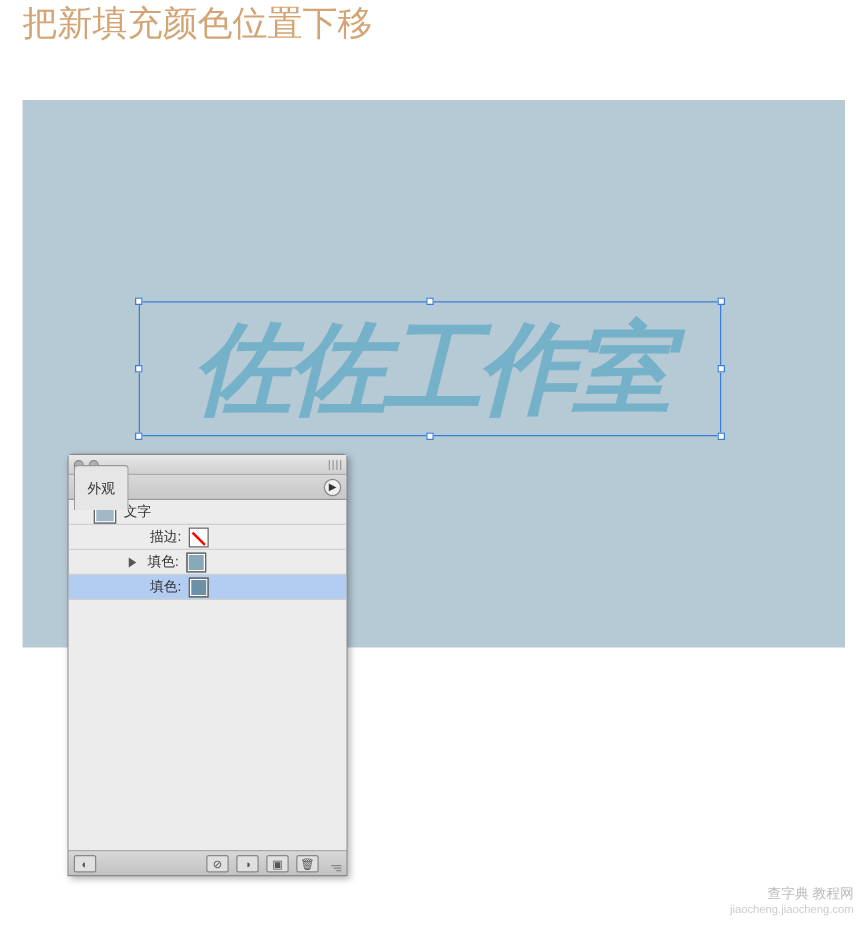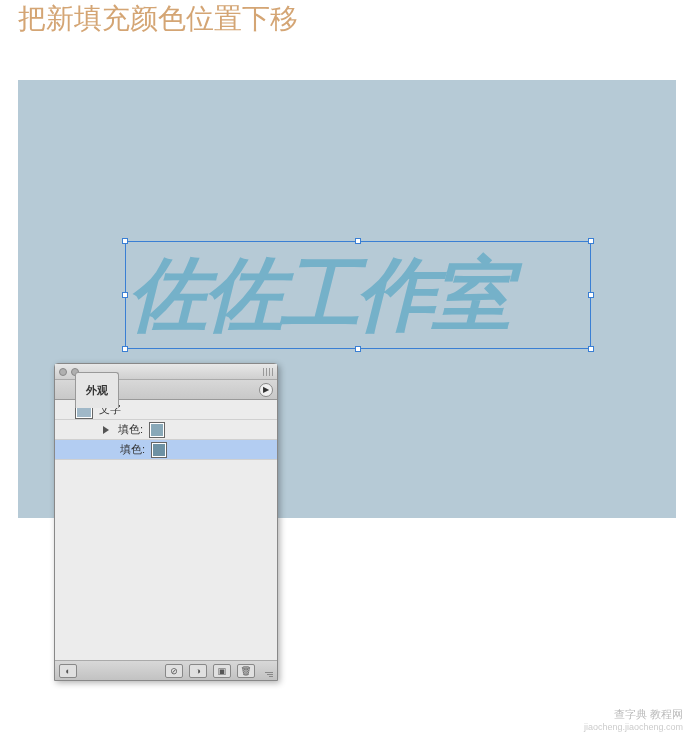--- a/index.html
+++ b/index.html
@@ -20,26 +20,27 @@
     .canvas-area {
       position: absolute;
       left: 18px;
       top: 80px;
       width: 658px;
       height: 438px;
       background: #b6cad6;
     }
     .text-object {
       position: absolute;
-      left: 110px;
+      left: 96px;
       top: 164px;
       width: 460px;
       height: 102px;
       display: flex;
       align-items: center;
+      justify-content: center;
     }
     .selection-box {
       position: absolute;
       left: -3px; right: -3px; top: -3px; bottom: -3px;
       border: 1px solid #3a7fd4;
     }
     .sel-handle {
       position: absolute;
       width: 6px; height: 6px;
       background: #ffffff;
@@ -111,23 +112,22 @@
       align-items: center;
       font-size: 11px;
       position: relative;
     }
     .panel-tab {
       padding: 10px 10px;
       background: #e6e6e6;
       border: 1px solid #999;
       border-bottom: none;
       border-radius: 3px 3px 0 0;
-      margin-left: 20px;
+      margin-left: 4px;
       color: #333;
-      font-weight: bold;
     }
     .panel-menu-tri {
       position: absolute;
       right: 4px;
       width: 14px; height: 14px;
       border: 1px solid #888;
       border-radius: 50%;
       background: #f0f0f0;
       display: flex;
       align-items: center;
@@ -279,20 +279,25 @@
   </div>
   <div class="panel-body">
 
     <div class="panel-row">
       <span class="row-indent-sm"></span>
       <span class="swatch swatch-big" style="background:#a0b8c8"></span>
       <span style="width:6px"></span>
       <span>文字</span>
     </div>
 
+    <div class="panel-row">
+      <span class="row-indent"></span>
+      <span class="row-label">描边:</span>
+      <span class="swatch swatch-none"></span>
+    </div>
 
     <div class="panel-row">
       <span style="width:48px"></span>
       <span class="row-tri"></span>
       <span class="row-label">填色:</span>
       <span class="swatch" style="background:#88a8b8"></span>
     </div>
 
     <div class="panel-row selected">
       <span class="row-indent"></span>

